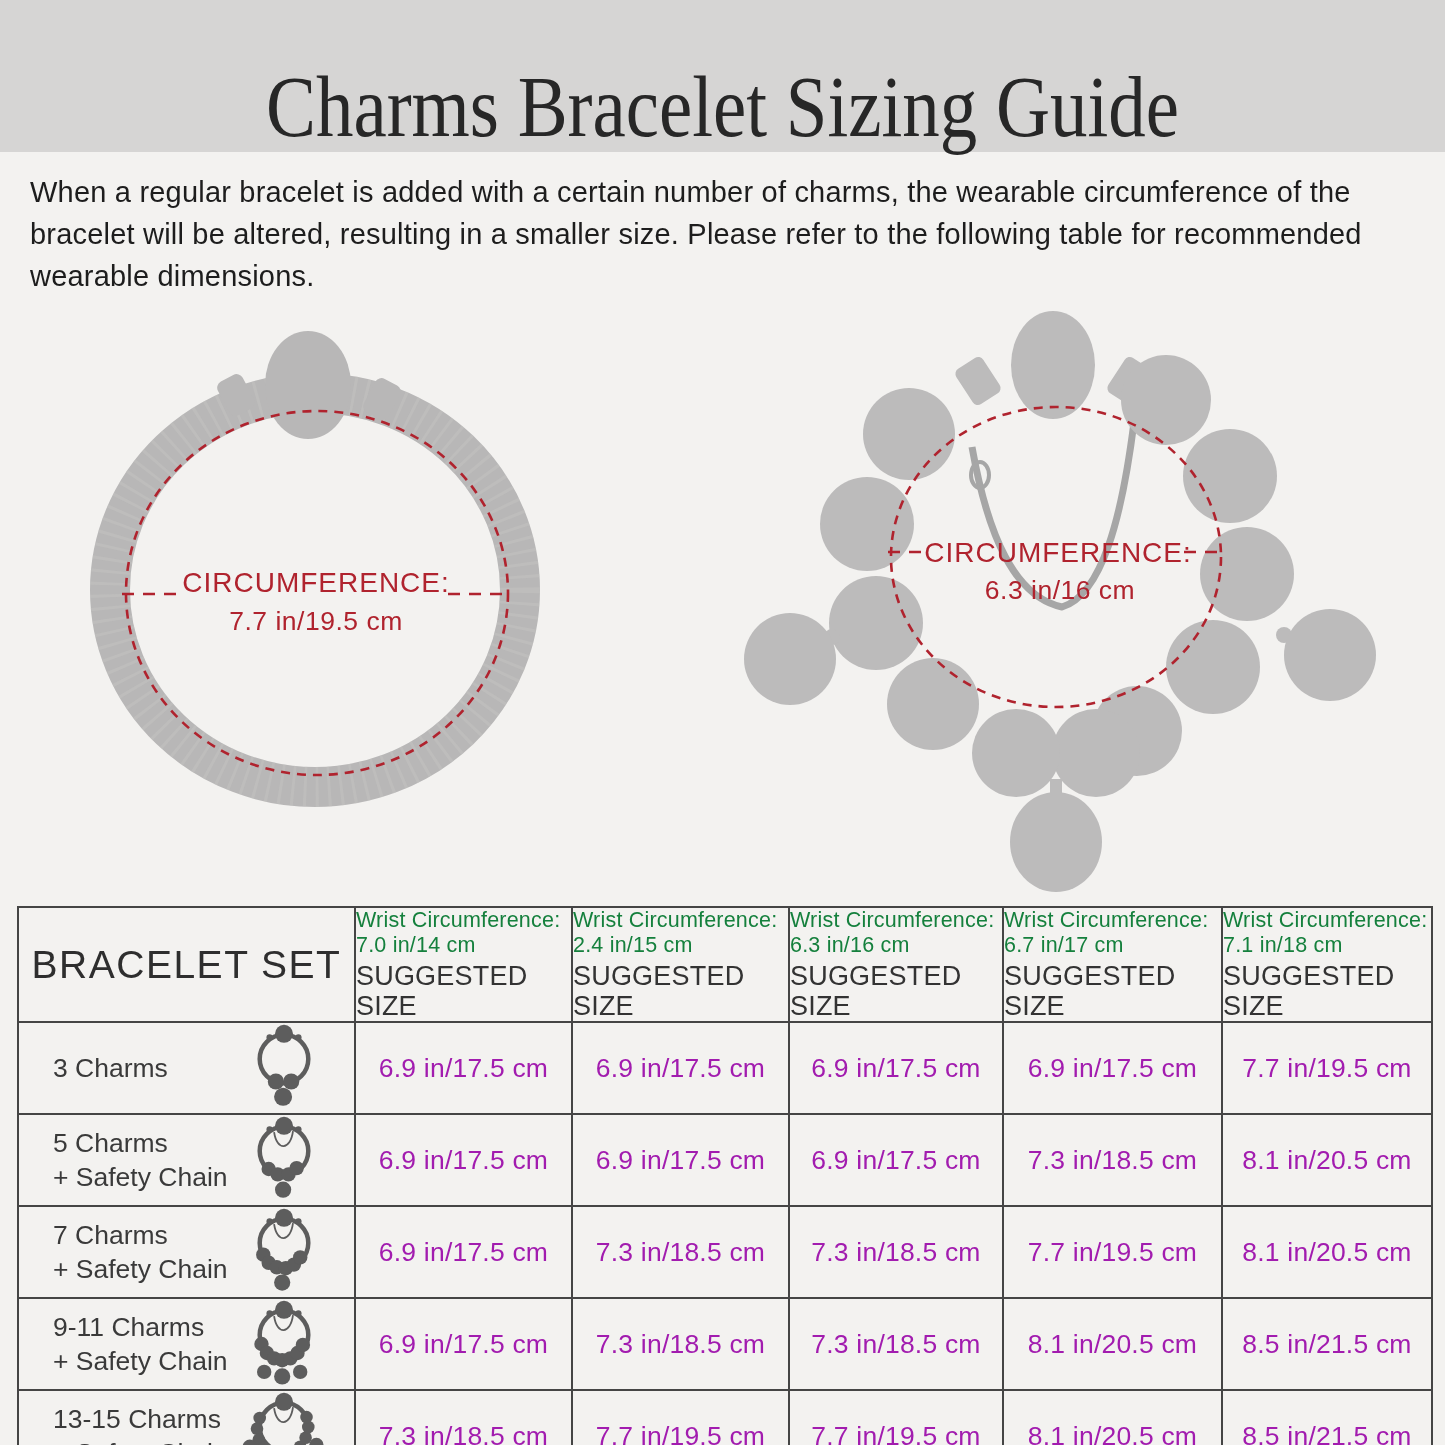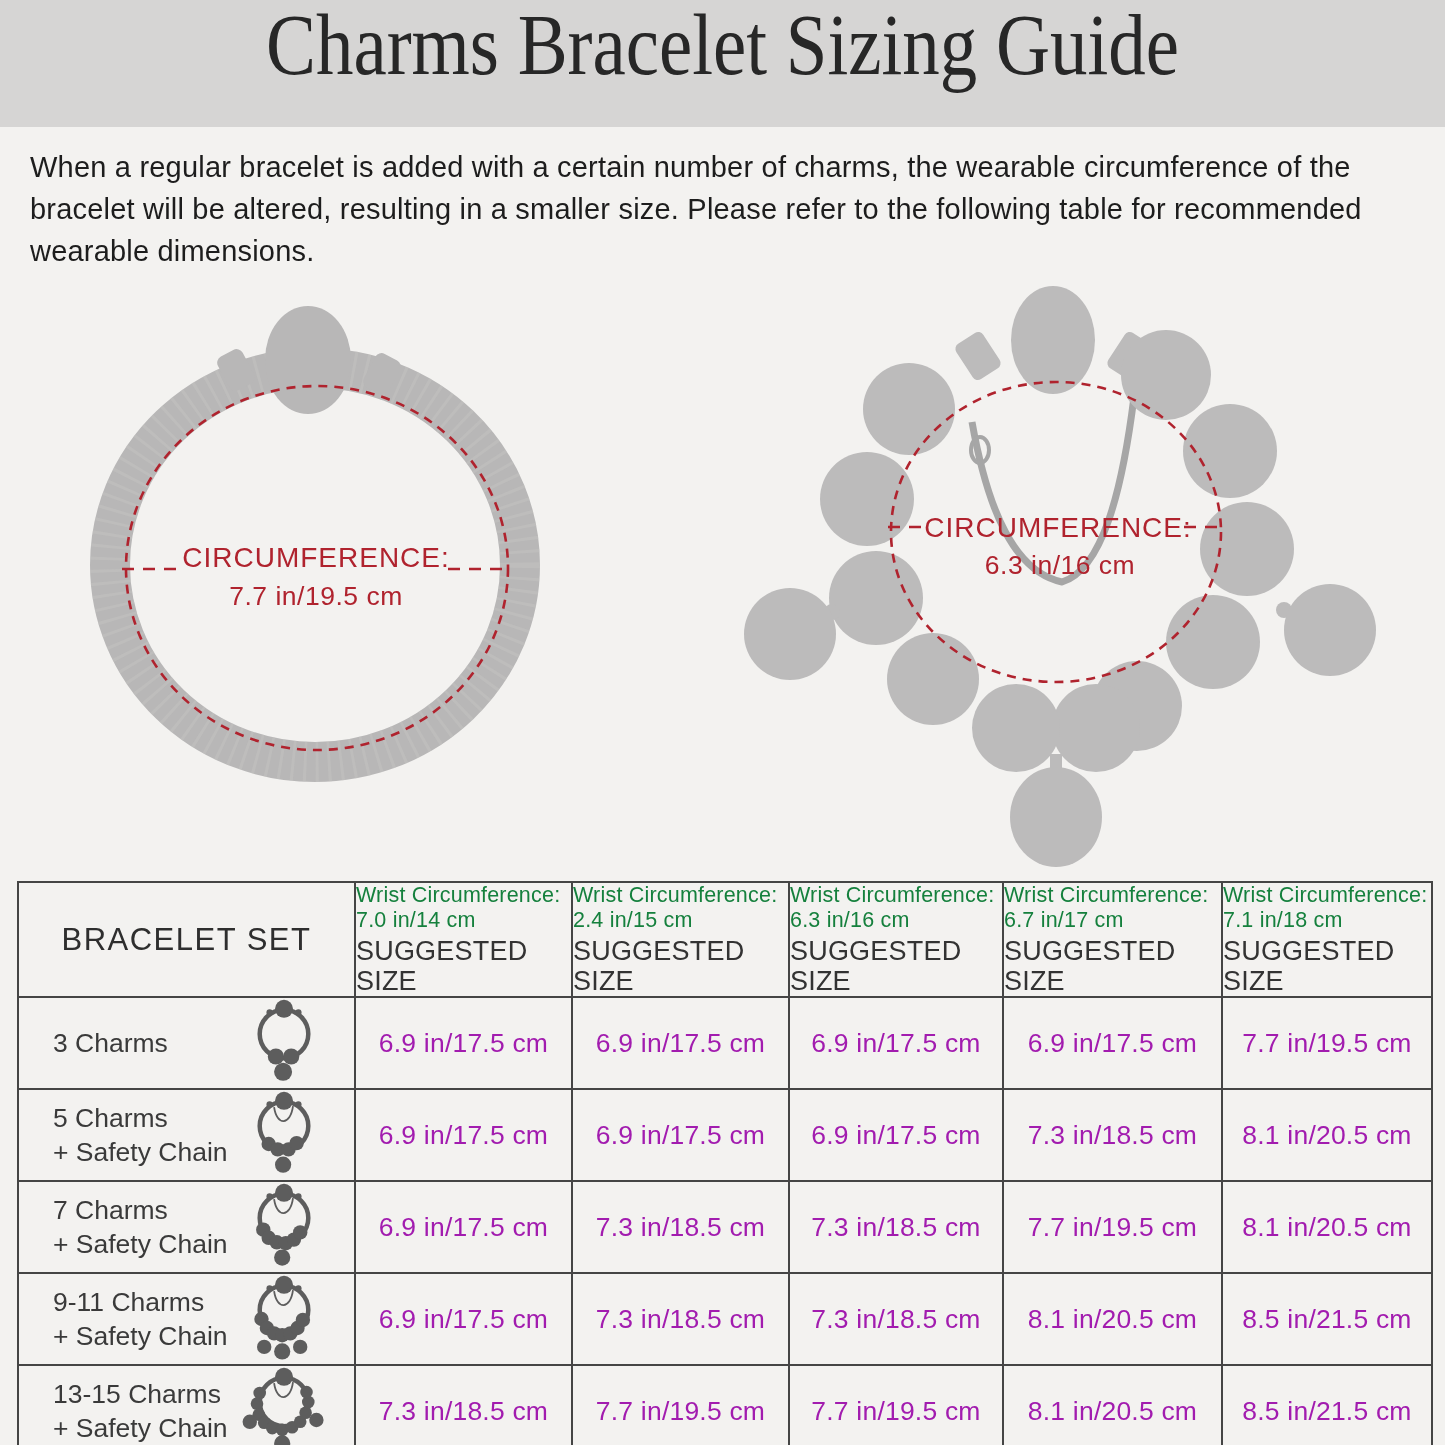--- a/index.html
+++ b/index.html
@@ -3,23 +3,23 @@
 <meta charset="utf-8">
 <style>
   html, body { margin: 0; padding: 0; }
   body {
     width: 1445px; height: 1445px;
     background: #f3f2f0;
     overflow: hidden;
     font-family: "Liberation Sans", "DejaVu Sans", sans-serif;
   }
   .banner {
-    height: 127px;
+    height: 152px;
     background: #d6d5d4;
-    display: flex; align-items: flex-start; justify-content: center;
+    display: flex; align-items: flex-end; justify-content: center;
   }
   .page-title {
     margin: 0;
     font-family: "Liberation Serif", "DejaVu Serif", serif;
     font-weight: 400;
     font-size: 78px;
     color: #272727;
     transform: scale(0.96, 1.1);
     white-space: nowrap;
   }
@@ -54,21 +54,21 @@
   }
   table.size-table th, table.size-table td {
     border: 2px solid #454545;
     padding: 0;
     vertical-align: middle;
   }
   thead tr { height: 97px; }
   tbody tr { height: 92px; }
   th.set-col {
     font-weight: normal;
-    font-size: 31px;
+    font-size: 39px;
     letter-spacing: 1.5px;
     color: #2e2e2e;
     text-align: center;
   }
   th.size-col { text-align: left; padding: 6px 6px 6px 12px; font-weight: normal; }
   .wrist-line {
     color: #15803d;
     font-size: 21.5px;
     line-height: 25px;
     letter-spacing: 0.2px;

